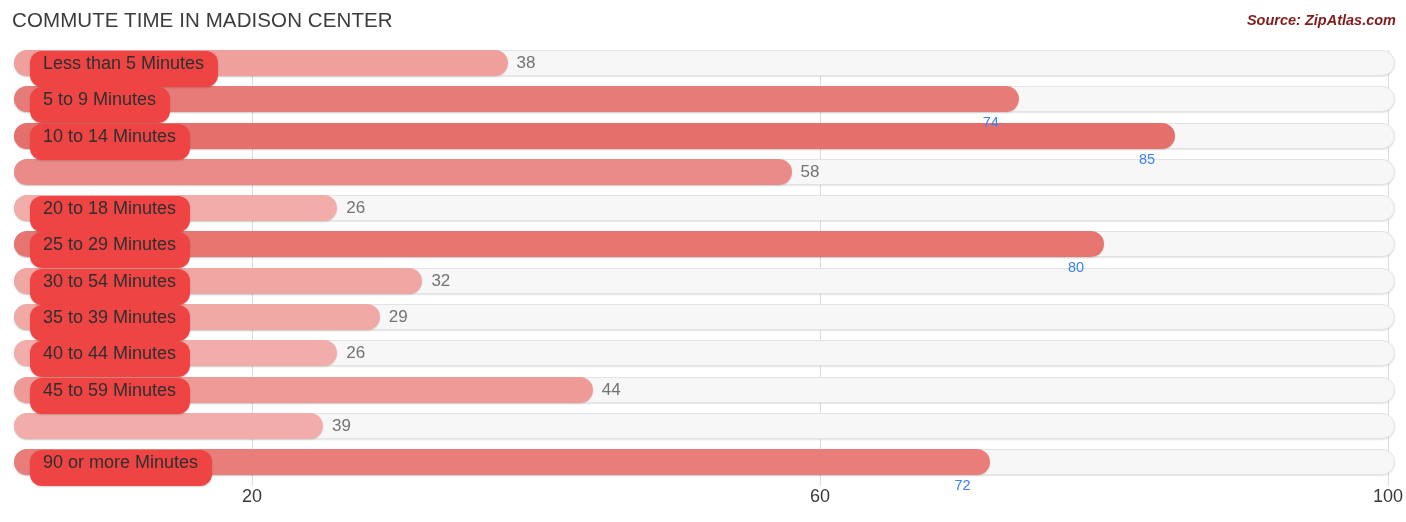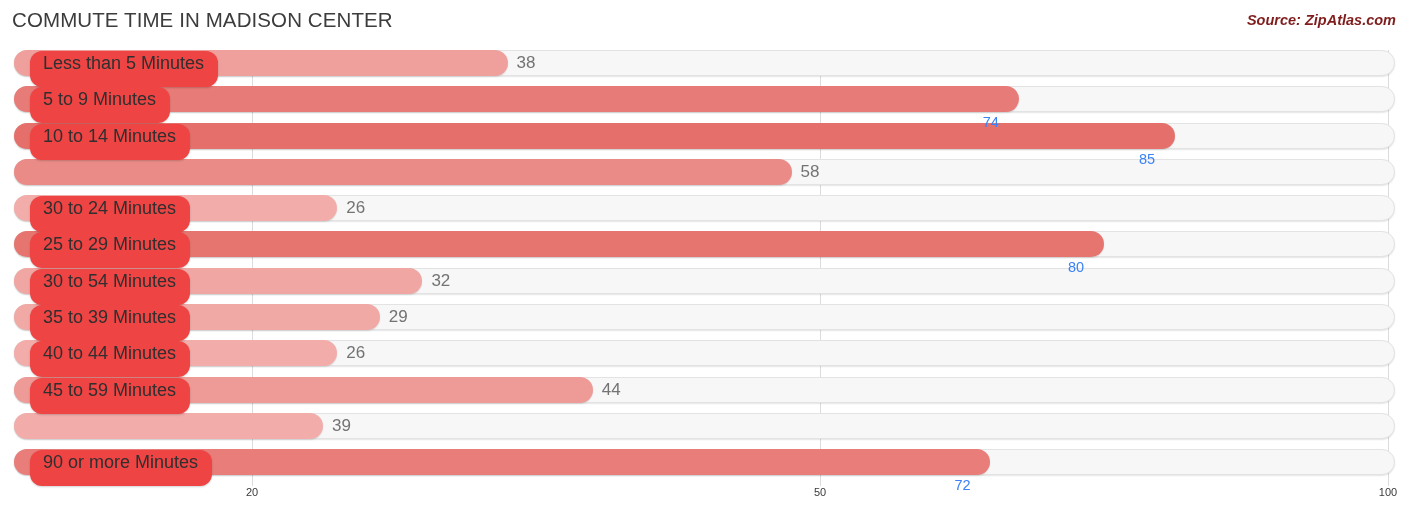--- a/index.html
+++ b/index.html
@@ -148,21 +148,21 @@
   .axis {
     position: absolute;
     left: 0;
     top: 486px;
     width: 1406px;
     height: 36px;
   }
   .tick-label {
     position: absolute;
     top: 0;
-    font-size: 11px;
+    font-size: 18px;
     color: #3a3a3a;
     transform: translateX(-50%);
     white-space: nowrap;
   }
 </style>
 </head>
 <body>
 
 <div class="chart-root">
 
@@ -196,21 +196,21 @@
           <div class="value-in" style="left: 1139px;">85</div>
         </div>
         <div class="row">
           <div class="track"></div>
           <div class="bar" style="width: 777.6px; background: rgb(235, 139, 135);"></div>
           <div class="value-out" style="left: 800.6px;">58</div>
         </div>
         <div class="row">
           <div class="track"></div>
           <div class="bar" style="width: 323.2px; background: rgb(242, 172, 169);"></div>
-          <div class="label-pill">30 to 24 Minutes</div>
+          <div class="label-pill">20 to 18 Minutes</div>
           <div class="value-out" style="left: 346.2px;">26</div>
         </div>
         <div class="row">
           <div class="track"></div>
           <div class="bar" style="width: 1090px; background: rgb(230, 117, 112);"></div>
           <div class="label-pill">25 to 29 Minutes</div>
           <div class="value-in" style="left: 1068px;">80</div>
         </div>
         <div class="row">
           <div class="track"></div>
@@ -245,17 +245,17 @@
           <div class="track"></div>
           <div class="bar" style="width: 976.4px; background: rgb(232, 125, 121);"></div>
           <div class="label-pill">90 or more Minutes</div>
           <div class="value-in" style="left: 954.4px;">72</div>
         </div>
       </div>
   </div>
 
   <div class="axis" id="axis">
       <div class="tick-label" style="left: 252px;">20</div>
-      <div class="tick-label" style="left: 820px;">50</div>
+      <div class="tick-label" style="left: 820px;">60</div>
       <div class="tick-label" style="left: 1388px;">100</div>
     </div>
 
 </div>
 
 </body></html>

